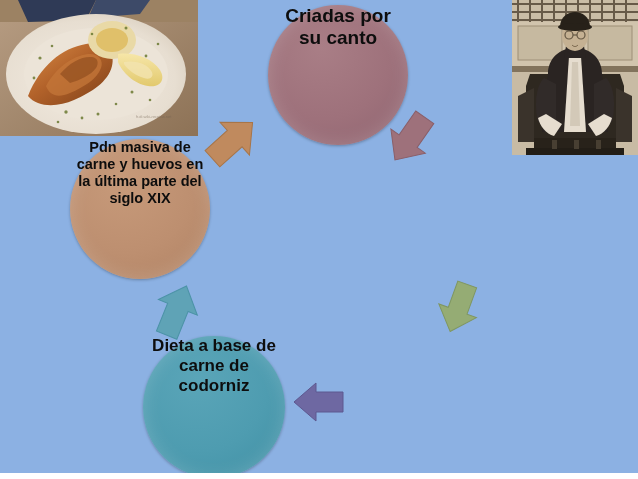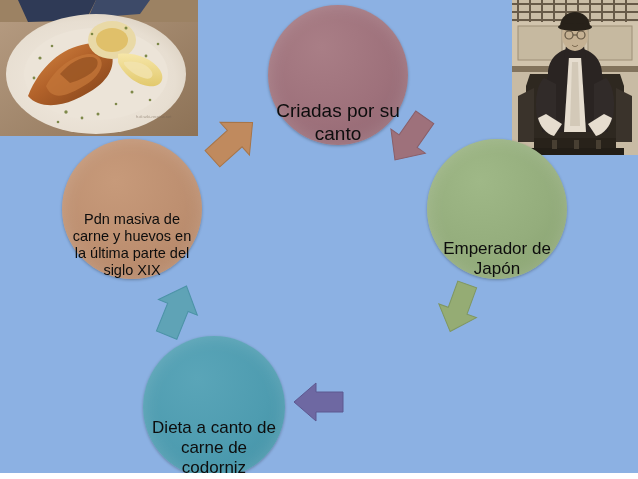--- a/index.html
+++ b/index.html
@@ -14,25 +14,25 @@
     width:638px;height:473px;
     background:#8CB1E3;
     overflow:hidden;
   }
 
   
   .node{
     position:absolute;
     border-radius:50%;
     display:flex;
-    align-items:flex-end;
+    align-items:flex-start;
     justify-content:center;
     text-align:center;
     color:#0d0d0d;
-    font-weight:normal;
+    font-weight:bold;
     line-height:1.18;
     box-shadow:inset 0 0 18px rgba(255,255,255,.18), 0 1px 3px rgba(0,0,0,.28);
   }
   .node .lbl{display:block;padding:0 6px;}
 
   #node-criadas{
     left:268px;top:5px;width:140px;height:140px;
     background:radial-gradient(circle at 38% 30%, #a97e86 0%, #9e717b 55%, #8f6470 100%);
     font-size:19px;
   }
@@ -45,21 +45,21 @@
     left:357px;top:336px;width:134px;height:134px;
     background:radial-gradient(circle at 38% 30%, #7f7bad 0%, #736fa4 55%, #676398 100%);
     font-size:13.5px;
   }
   #node-dieta{
     left:143px;top:336px;width:142px;height:142px;
     background:radial-gradient(circle at 38% 30%, #5aa5b8 0%, #4e9cb0 55%, #3f8fa4 100%);
     font-size:17px;
   }
   #node-pdn{
-    left:62px;top:139px;width:140px;height:140px;
+    left:70px;top:139px;width:140px;height:140px;
     background:radial-gradient(circle at 38% 30%, #c79a7a 0%, #bd8f70 55%, #b08263 100%);
     font-size:14.5px;
   }
 
   
   .arrow{position:absolute;}
   .arrow svg{display:block;overflow:visible;}
 
   #arrow-criadas-emperador{left:377px;top:103px;}
   #arrow-emperador-tuberculosis{left:427px;top:275px;}
@@ -245,27 +245,24 @@
       <g transform="rotate(22 33 33)">
         <path d="M33 5 L54 28 L44 28 L44 58 L22 58 L22 28 L12 28 Z" fill="#5FA3B6" stroke="#4c93a7" stroke-width="1"></path>
       </g>
     </svg>
   </div>
 
   <div class="node" id="node-criadas">
     <span class="lbl">Criadas por su canto</span>
   </div>
 
-  <div class="node" id="node-emperador">
-    <span class="lbl">Emperador de Japón</span>
-  </div>
 
 
   <div class="node" id="node-dieta">
-    <span class="lbl">Dieta a canto de carne de codorniz</span>
+    <span class="lbl">Dieta a base de carne de codorniz</span>
   </div>
 
   <div class="node" id="node-pdn">
     <span class="lbl">Pdn masiva de carne y huevos en la última parte del siglo XIX</span>
   </div>
 
 </div>
 
 <div id="bottom-strip"></div>
 

